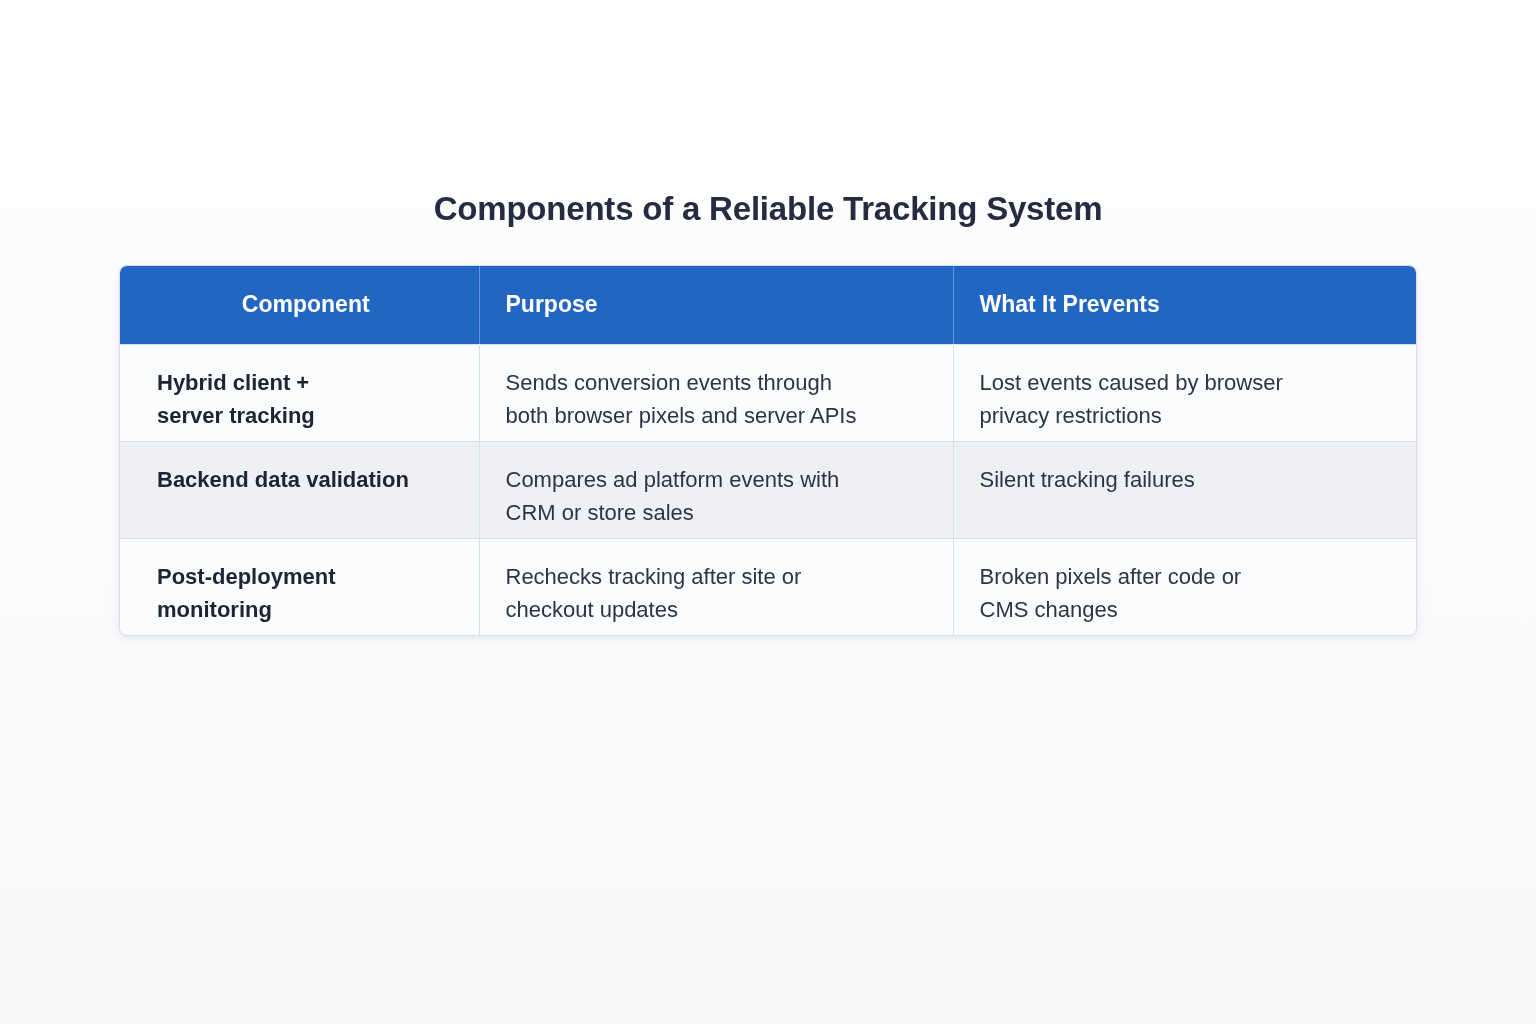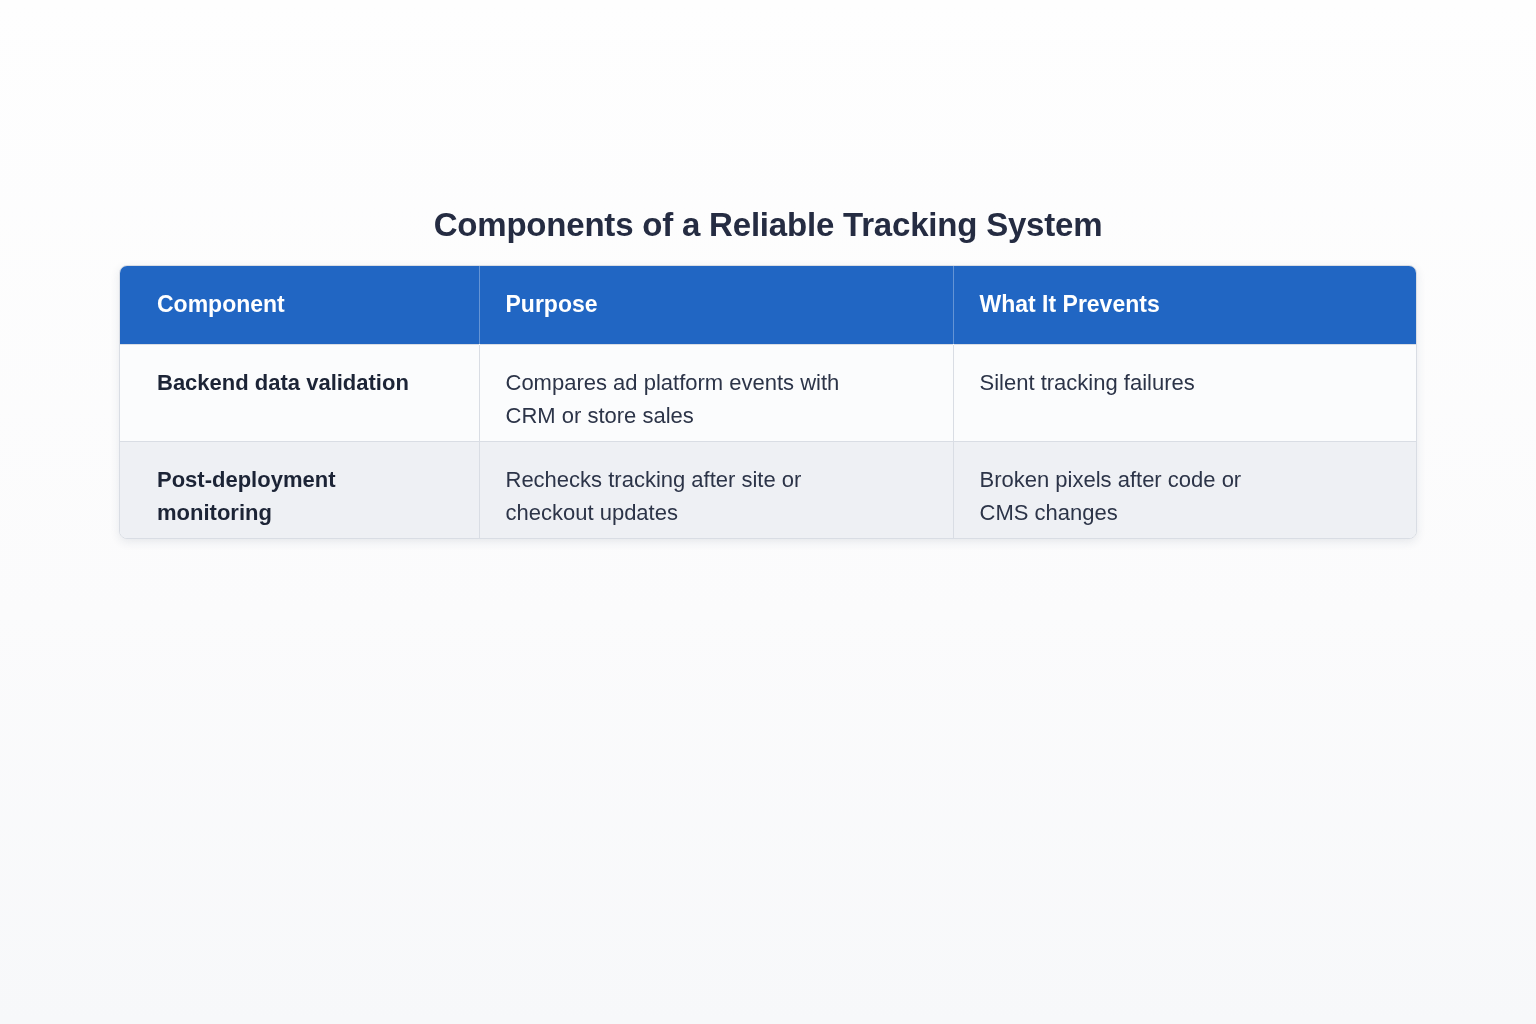--- a/index.html
+++ b/index.html
@@ -18,21 +18,20 @@
   .page-title {
     position: absolute;
     top: 190px;
     left: 0;
     width: 100%;
     text-align: center;
     font-size: 33px;
     font-weight: bold;
     letter-spacing: -0.2px;
     color: #252c42;
-    margin-top: 16px;
   }
   .table-wrap {
     position: absolute;
     top: 265px;
     left: 119px;
     width: 1298px;
     border-radius: 8px;
     overflow: hidden;
     border: 1px solid #d9dde4;
     box-shadow: 0 3px 10px rgba(40, 55, 90, 0.10);
@@ -49,21 +48,21 @@
   thead th {
     background: #2166c3;
     height: 78px;
     text-align: left;
     vertical-align: middle;
     color: #ffffff;
     font-size: 23px;
     font-weight: bold;
     padding: 0 24px 0 26px;
   }
-  thead th:first-child { padding-left: 37px; }
+  thead th:first-child { padding-left: 37px; text-align: center; }
   thead th + th { border-left: 1px solid rgba(255,255,255,0.30); margin-left: 43px; }
   tbody td {
     height: 97px;
     vertical-align: top;
     padding: 21px 26px 0 26px;
     font-size: 22px;
     line-height: 33px;
     color: #2c3448;
     white-space: pre-line;
     border-top: 1px solid #d9dde4;
@@ -93,20 +92,28 @@
       </colgroup>
       <thead>
         <tr>
           <th>Component</th>
           <th>Purpose</th>
           <th>What It Prevents</th>
         </tr>
       </thead>
       <tbody>
         <tr>
+          <td>Hybrid client +
+server tracking</td>
+          <td>Sends conversion events through
+both browser pixels and server APIs</td>
+          <td>Lost events caused by browser
+privacy restrictions</td>
+        </tr>
+        <tr>
           <td>Backend data validation</td>
           <td>Compares ad platform events with
 CRM or store sales</td>
           <td>Silent tracking failures</td>
         </tr>
         <tr>
           <td>Post-deployment
 monitoring</td>
           <td>Rechecks tracking after site or
 checkout updates</td>

